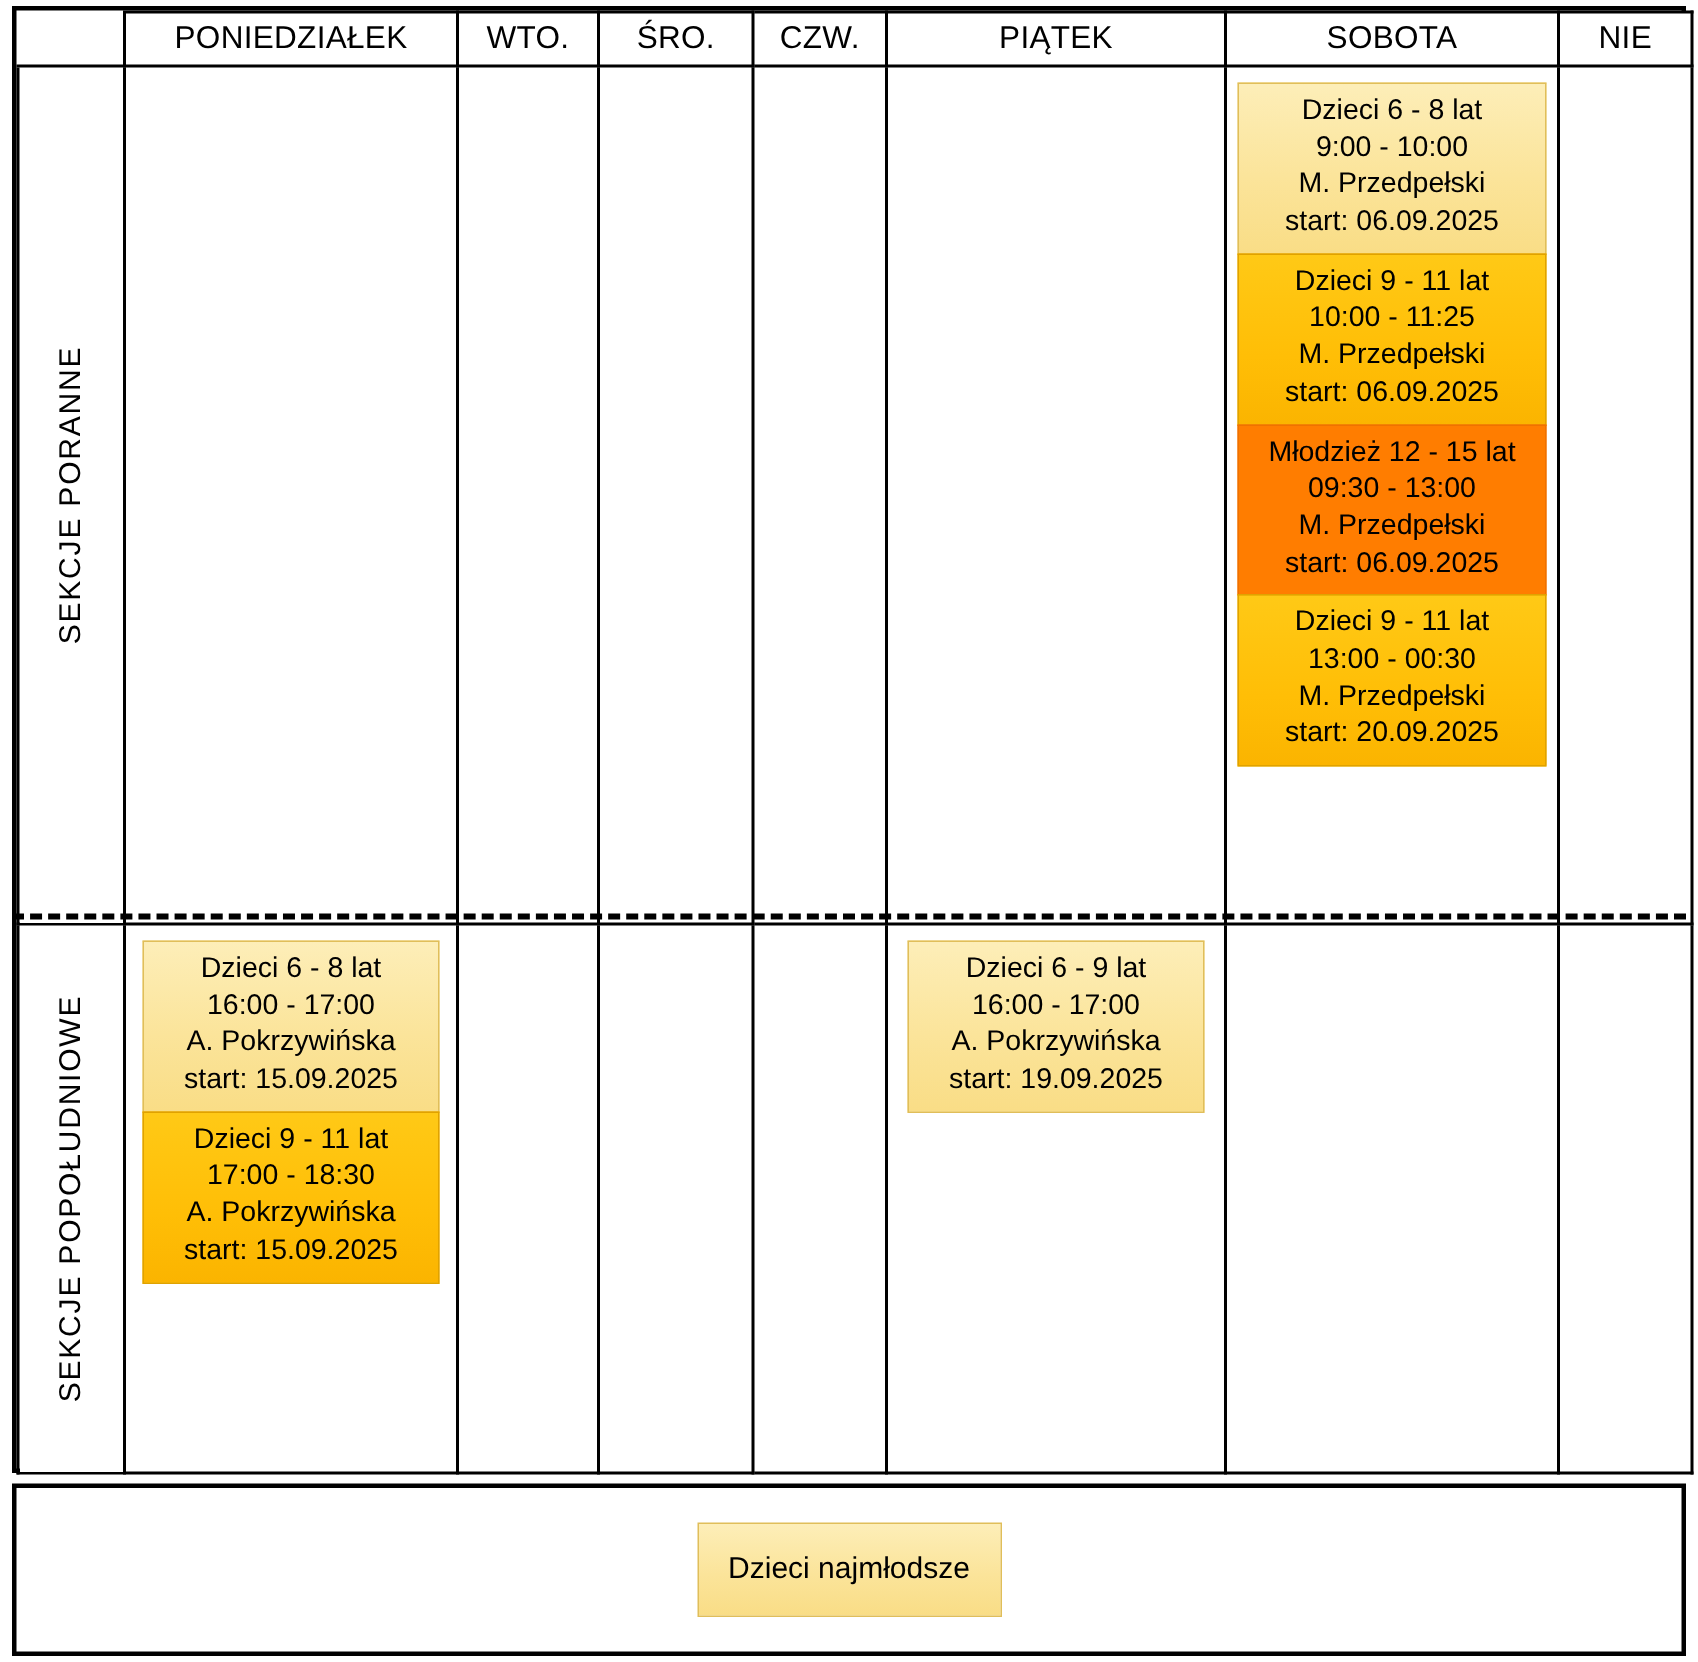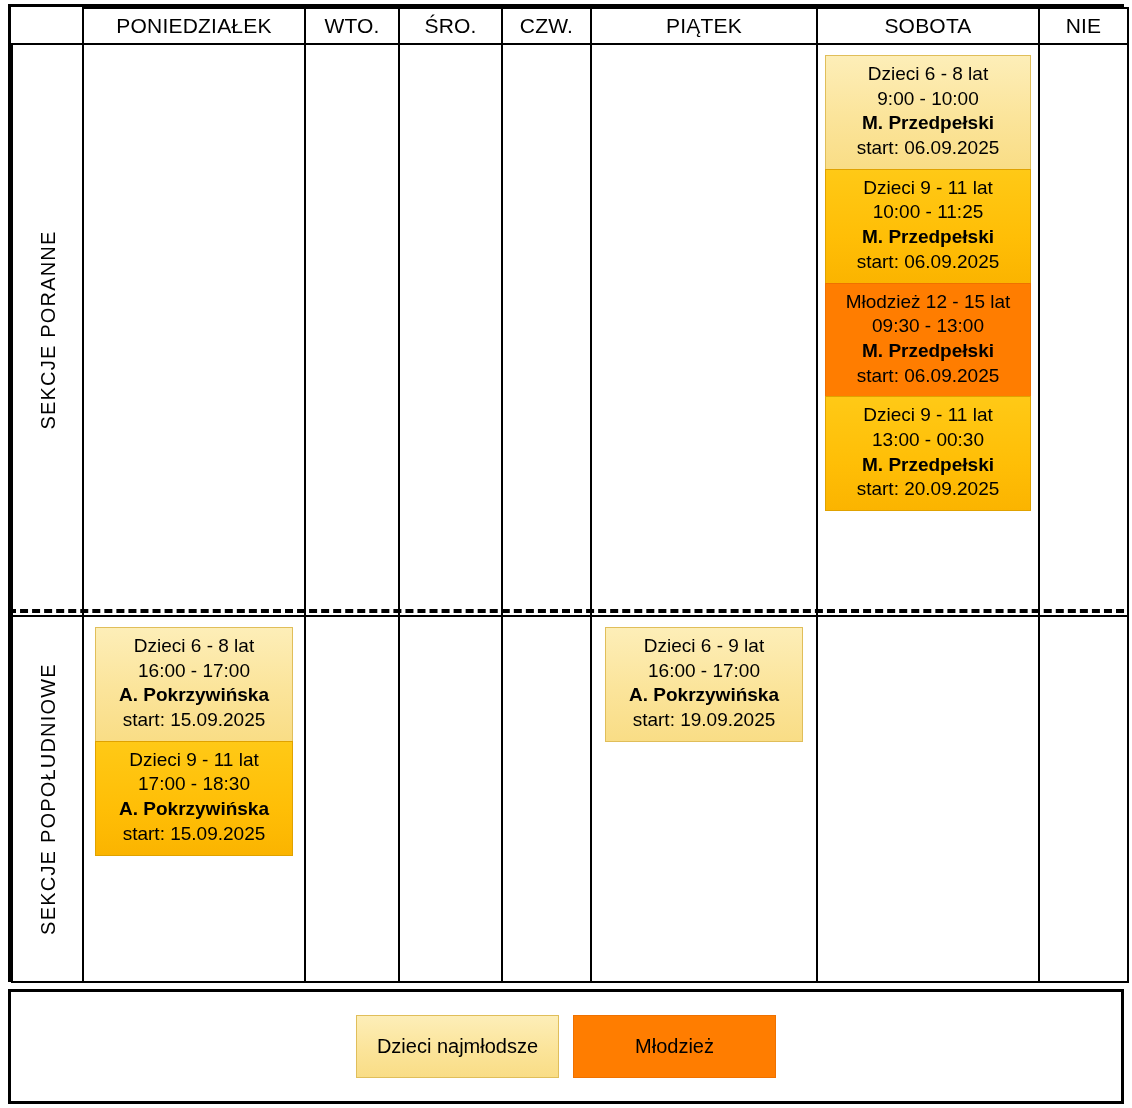--- a/index.html
+++ b/index.html
@@ -92,21 +92,21 @@
     width: 198px;
     padding: 6px 4px 8px 4px;
     border: 1px solid #d9a520;
     text-align: center;
     font-size: 19px;
     line-height: 1.30;
     margin: 0;
   }
   .card + .card { margin-top: -1px; }
   .card .line { white-space: nowrap; }
-  .card .teacher { font-weight: bold; }
+  .card .teacher { font-weight: normal; }
 
   .card.lvl-young {
     background: linear-gradient(to bottom, #fdeeb8 0%, #fbe49a 55%, #f9dd86 100%);
     border-color: #e0be5a;
   }
   .card.lvl-older {
     background: linear-gradient(to bottom, #ffc916 0%, #ffbe06 60%, #fbb400 100%);
     border-color: #e0a200;
   }
   .card.lvl-youth {
@@ -273,18 +273,15 @@
         </tbody>
     </table>
   </div>
 
   <div class="dash-sep"></div>
 
   <div class="legend-box" id="legend-box">
       <div class="legend-item lvl-young">
         <span>Dzieci najmłodsze</span>
       </div>
-      <div class="legend-item lvl-youth">
-        <span>Młodzież</span>
-      </div>
     </div>
 
 </div>
 
 </body></html>

